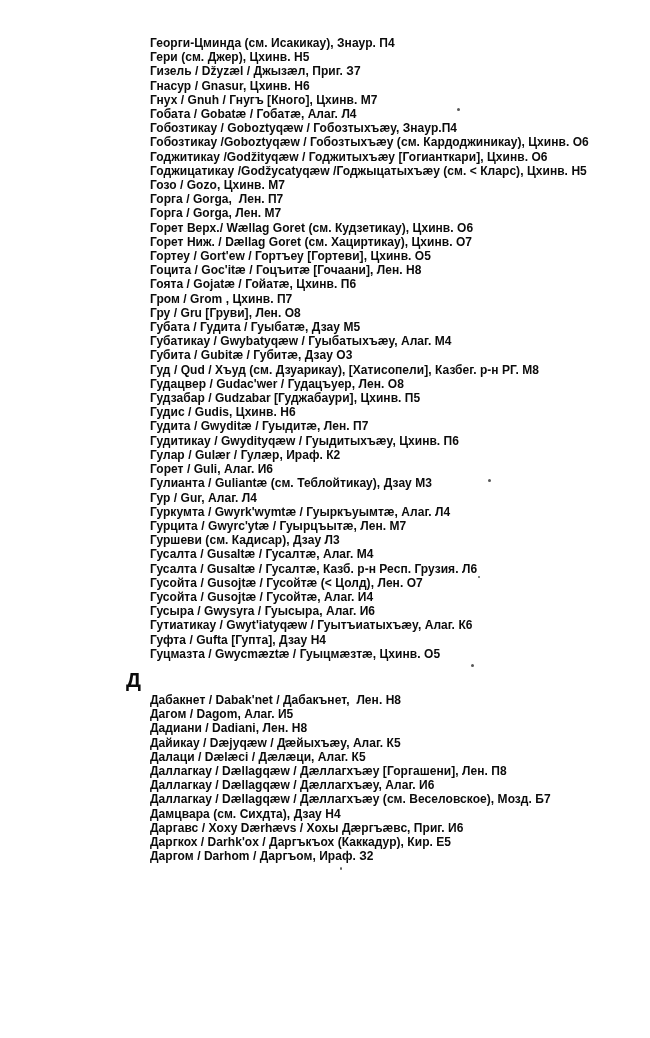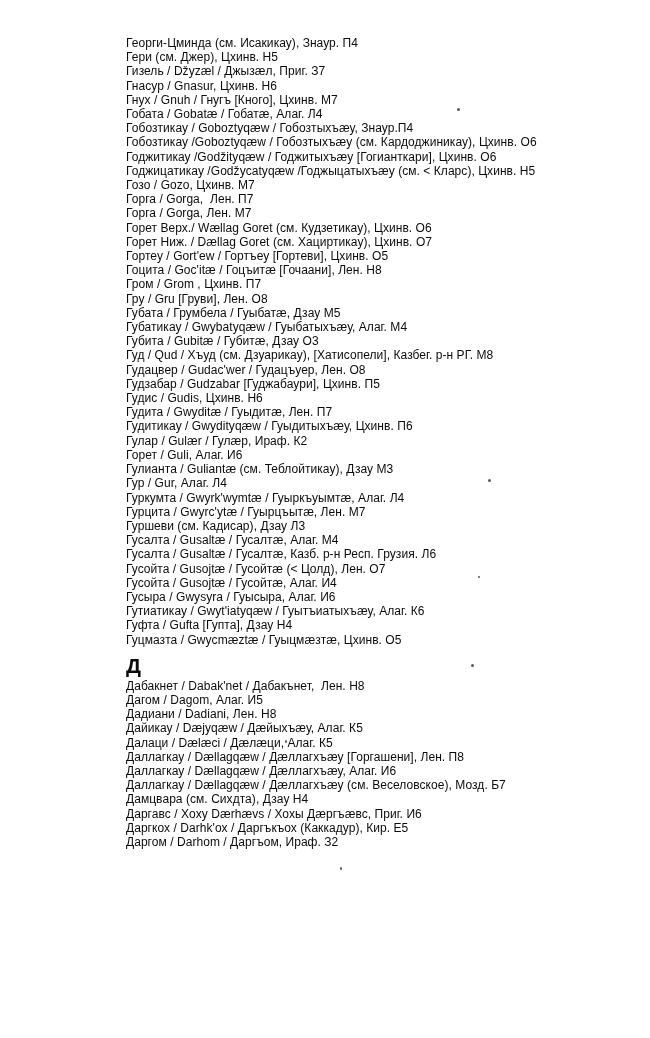--- a/index.html
+++ b/index.html
@@ -18,22 +18,22 @@
     left: 126px;
     top: 36px;
     width: 500px;
   }
   .entry {
     font-size: 12px;
     line-height: 14.2px;
     white-space: pre;
     letter-spacing: 0.05px;
   }
-  .entry .head { font-weight: 400; }
-  .entry .rest { font-weight: 400; margin-top: 43px; }
+  .entry .head { font-weight: 700; margin-left: 24px; }
+  .entry .rest { font-weight: 700; margin-top: 43px; }
   .section-letter {
     font-weight: 700;
     font-size: 21px;
     line-height: 21px;
     margin: 8px 0 3px 0;
   }
   .speck {
     position: absolute;
     background: #3a3a3a;
     border-radius: 50%;
@@ -55,23 +55,24 @@
       <div class="entry"><span class="head">Гобозтикау</span><span class="rest"> /Goboztyqæw / Гобозтыхъæу (см. Кардоджиникау), Цхинв. О6</span></div>
       <div class="entry"><span class="head">Годжитикау</span><span class="rest"> /Godžityqæw / Годжитыхъæу [Гогианткари], Цхинв. О6</span></div>
       <div class="entry"><span class="head">Годжицатикау</span><span class="rest"> /Godžycatyqæw /Годжыцатыхъæу (см. &lt; Кларс), Цхинв. Н5</span></div>
       <div class="entry"><span class="head">Гозо</span><span class="rest"> / Gozo, Цхинв. М7</span></div>
       <div class="entry"><span class="head">Горга</span><span class="rest"> / Gorga,  Лен. П7</span></div>
       <div class="entry"><span class="head">Горга</span><span class="rest"> / Gorga, Лен. М7</span></div>
       <div class="entry"><span class="head">Горет Верх.</span><span class="rest">/ Wællag Goret (см. Кудзетикау), Цхинв. О6</span></div>
       <div class="entry"><span class="head">Горет Ниж.</span><span class="rest"> / Dællag Goret (см. Хациртикау), Цхинв. О7</span></div>
       <div class="entry"><span class="head">Гортеу</span><span class="rest"> / Gort'ew / Гортъеу [Гортеви], Цхинв. О5</span></div>
       <div class="entry"><span class="head">Гоцита</span><span class="rest"> / Goc'itæ / Гоцъитæ [Гочаани], Лен. Н8</span></div>
+      <div class="entry"><span class="head">Гоята</span><span class="rest"> / Gojatæ / Гойатæ, Цхинв. П6</span></div>
       <div class="entry"><span class="head">Гром</span><span class="rest"> / Grom , Цхинв. П7</span></div>
       <div class="entry"><span class="head">Гру</span><span class="rest"> / Gru [Груви], Лен. О8</span></div>
-      <div class="entry"><span class="head">Губата</span><span class="rest"> / Грумбела / Гуыбатæ, Дзау М5</span></div>
+      <div class="entry"><span class="head">Губата</span><span class="rest"> / Гудита / Гуыбатæ, Дзау М5</span></div>
       <div class="entry"><span class="head">Губатикау</span><span class="rest"> / Gwybatyqæw / Гуыбатыхъæу, Алаг. М4</span></div>
       <div class="entry"><span class="head">Губита</span><span class="rest"> / Gubitæ / Губитæ, Дзау О3</span></div>
       <div class="entry"><span class="head">Гуд</span><span class="rest"> / Qud / Хъуд (см. Дзуарикау), [Хатисопели], Казбег. р-н РГ. М8</span></div>
       <div class="entry"><span class="head">Гудацвер</span><span class="rest"> / Gudac'wer / Гудацъуер, Лен. О8</span></div>
       <div class="entry"><span class="head">Гудзабар</span><span class="rest"> / Gudzabar [Гуджабаури], Цхинв. П5</span></div>
       <div class="entry"><span class="head">Гудис</span><span class="rest"> / Gudis, Цхинв. Н6</span></div>
       <div class="entry"><span class="head">Гудита</span><span class="rest"> / Gwyditæ / Гуыдитæ, Лен. П7</span></div>
       <div class="entry"><span class="head">Гудитикау</span><span class="rest"> / Gwydityqæw / Гуыдитыхъæу, Цхинв. П6</span></div>
       <div class="entry"><span class="head">Гулар</span><span class="rest"> / Gulær / Гулæр, Ираф. К2</span></div>
       <div class="entry"><span class="head">Горет</span><span class="rest"> / Guli, Алаг. И6</span></div>

